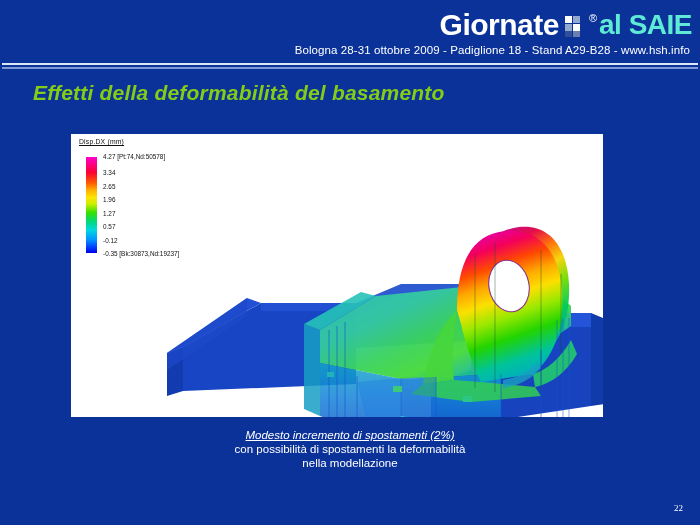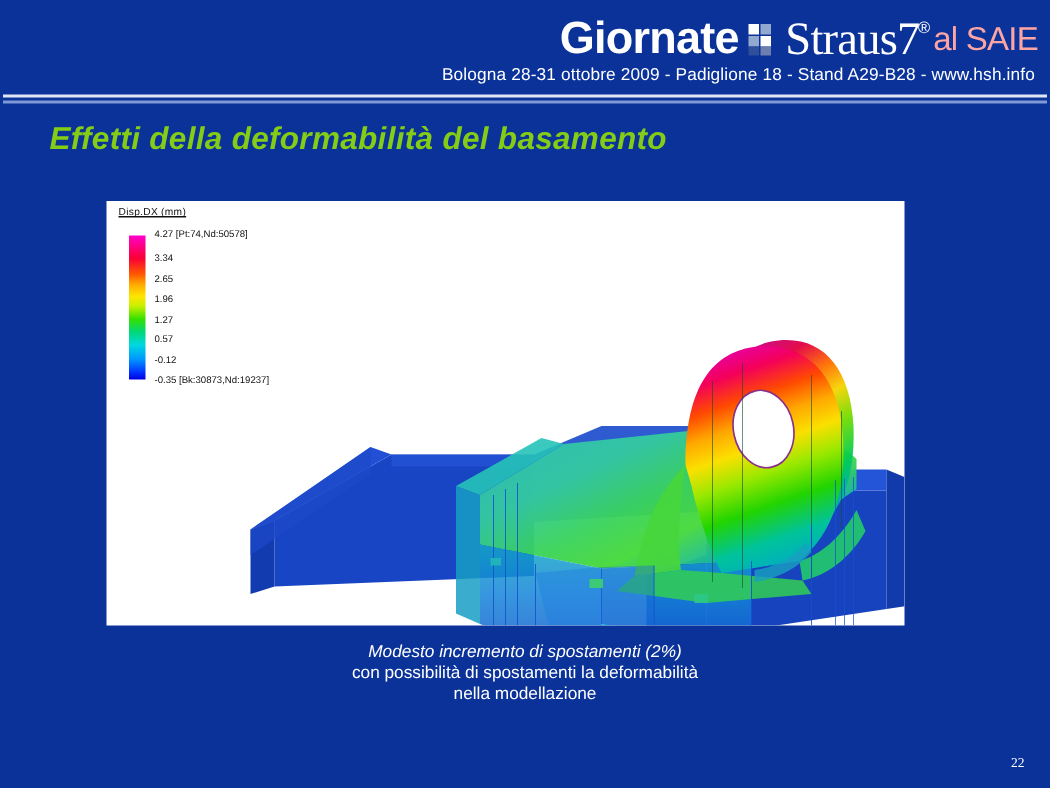--- a/index.html
+++ b/index.html
@@ -66,23 +66,23 @@
   }
   .hd-reg {
     font-size: 11px;
     color: #ffffff;
     vertical-align: super;
     position: relative;
     top: -7px;
     left: -1px;
   }
   .hd-alsaie {
-    font-size: 22px;
-    font-weight: normal;
-    color: #fca5a5;
+    font-size: 28px;
+    font-weight: bold;
+    color: #5eead4;
     letter-spacing: -0.5px;
     line-height: 1;
     margin-left: 1px;
   }
   .header-sub {
     position: absolute;
     right: 10px;
     top: 44px;
     font-size: 11.5px;
     color: #ffffff;
@@ -208,20 +208,21 @@
     text-align: center;
     color: #ffffff;
   }
   .cap-line {
     font-size: 11.5px;
     line-height: 14px;
     white-space: nowrap;
   }
   .cap-line.italic {
     font-style: italic;
+    text-decoration: underline;
   }
 
   
   .page-number {
     position: absolute;
     right: 17px;
     bottom: 12px;
     font-size: 9px;
     color: #ffffff;
     font-family: Liberation Serif, serif;
@@ -234,21 +235,20 @@
   <div class="header-title-row">
     <span class="hd-giornate">Giornate</span>
     <span class="logo-mark">
       <i class="lm1"></i>
         <i class="lm2"></i>
         <i class="lm3"></i>
         <i class="lm4"></i>
         <i class="lm5"></i>
         <i class="lm6"></i>
     </span>
-    <span class="hd-straus">Straus7</span>
     <span class="hd-reg">®</span>
     <span class="hd-alsaie">al SAIE</span>
   </div>
   <div class="header-sub">Bologna 28-31 ottobre 2009 - Padiglione 18 - Stand A29-B28 - www.hsh.info</div>
   <div class="rule-top"></div>
   <div class="rule-bottom"></div>
 </div>
 
 <div class="slide-title">Effetti della deformabilità del basamento</div>
 

